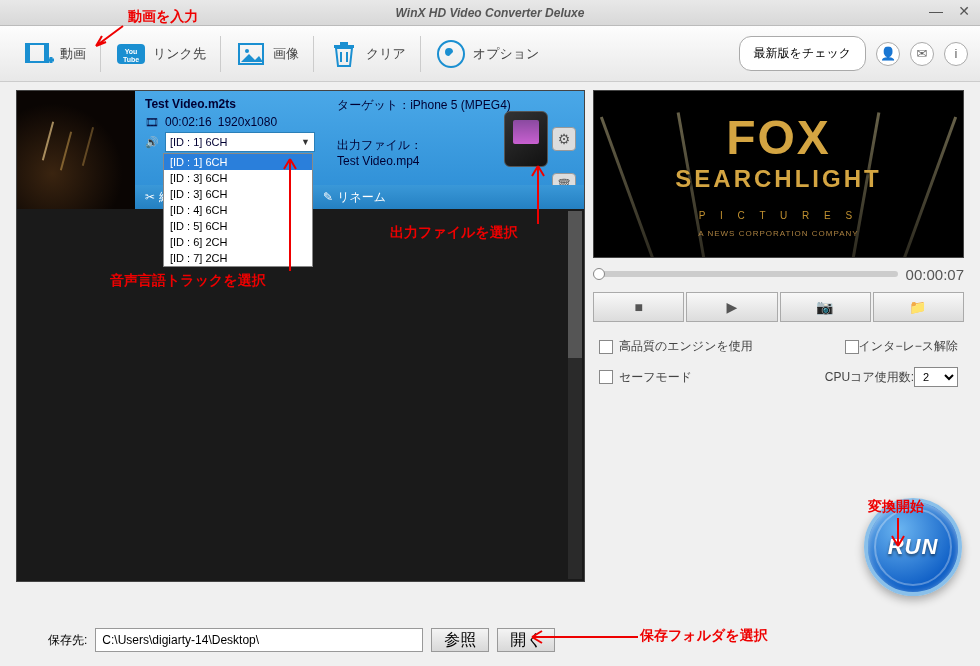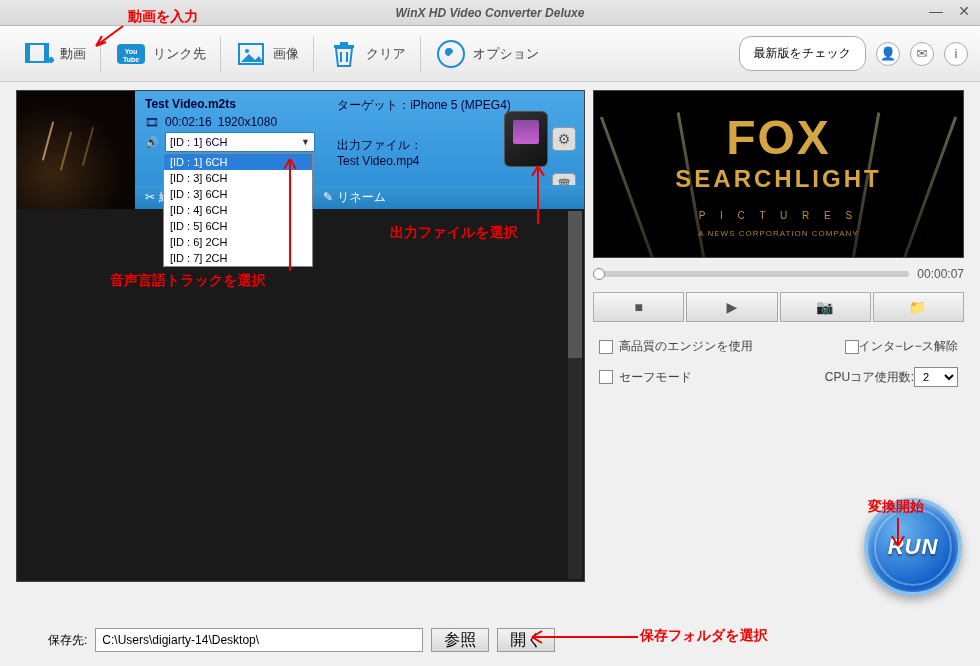--- a/index.html
+++ b/index.html
@@ -52,21 +52,21 @@
 .corp-text{font-size:8px;color:#aa8040;margin-top:8px;letter-spacing:1px}
 .preview-beams{position:absolute;inset:0}
 .beam{position:absolute;width:3px;height:200px;background:linear-gradient(rgba(255,240,180,0.4),rgba(255,240,180,0.1));top:20px}
 .beam.b1{left:40px;transform:rotate(-20deg)}
 .beam.b2{left:100px;transform:rotate(-10deg)}
 .beam.b3{right:100px;transform:rotate(10deg)}
 .beam.b4{right:40px;transform:rotate(20deg)}
 .seek{display:flex;align-items:center;gap:8px;margin-top:6px;height:20px}
 .seek-bar{flex:1;height:6px;background:#ccc;border-radius:3px;position:relative}
 .seek-knob{position:absolute;left:0;top:-3px;width:12px;height:12px;background:#fff;border:1px solid #888;border-radius:50%}
-.seek-time{font-size:12px;color:#555}
+.seek-time{font-size:15px;color:#555}
 .pv-controls{display:flex;gap:2px;margin-top:8px}
 .pv-btn{flex:1;height:30px;background:linear-gradient(#f8f8f8,#dcdcdc);border:1px solid #aaa;display:flex;align-items:center;justify-content:center;cursor:pointer;font-size:14px;color:#555}
 .options{margin-top:16px;padding:0 6px;font-size:12px;color:#444}
 .opt-row{display:flex;align-items:center;gap:6px;margin-bottom:12px}
 .chk{width:14px;height:14px;border:1px solid #888;background:#fff;cursor:pointer}
 .opt-right{margin-left:auto;display:flex;align-items:center;font-size:12px}
 .cpu-sel{width:44px;height:20px;border:1px solid #888;background:#fff;padding:0 4px;font-size:11px}
 .run-area{position:absolute;right:18px;bottom:70px}
 .run-btn{width:98px;height:98px;border-radius:50%;background:radial-gradient(circle at 35% 30%,#6ab4f0,#0f5fc6 70%);border:4px solid #8ac0ea;box-shadow:0 4px 10px rgba(0,0,0,0.3),inset 0 2px 6px rgba(255,255,255,0.5);display:flex;align-items:center;justify-content:center;cursor:pointer;position:relative}
 .run-btn::before{content:"";position:absolute;inset:6px;border-radius:50%;border:2px solid rgba(255,255,255,0.3)}

